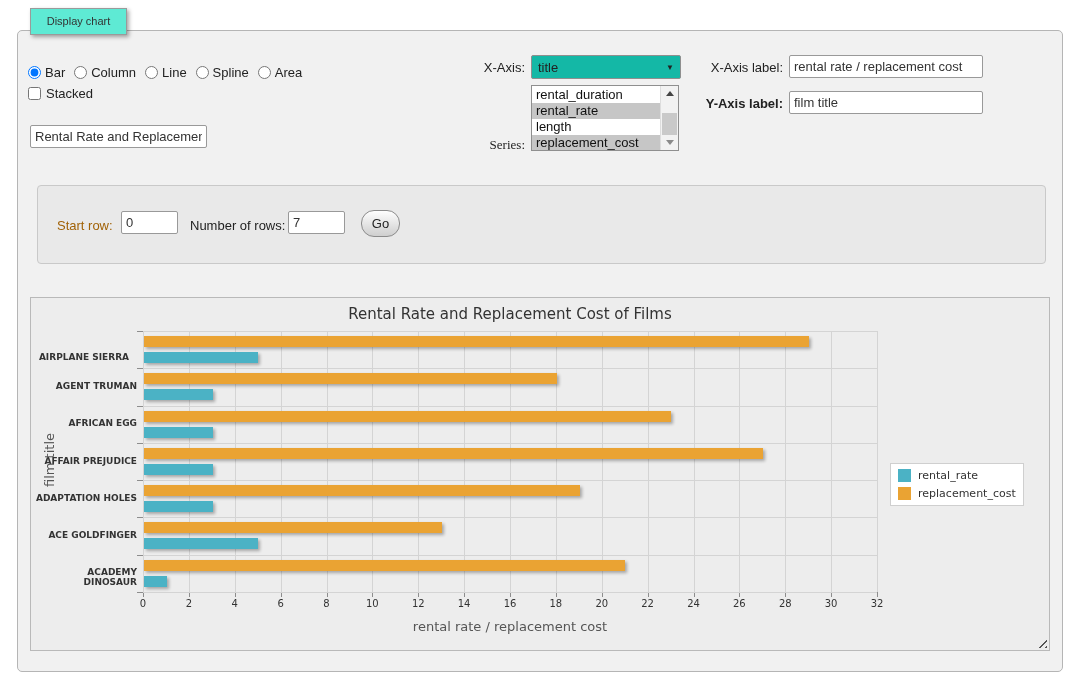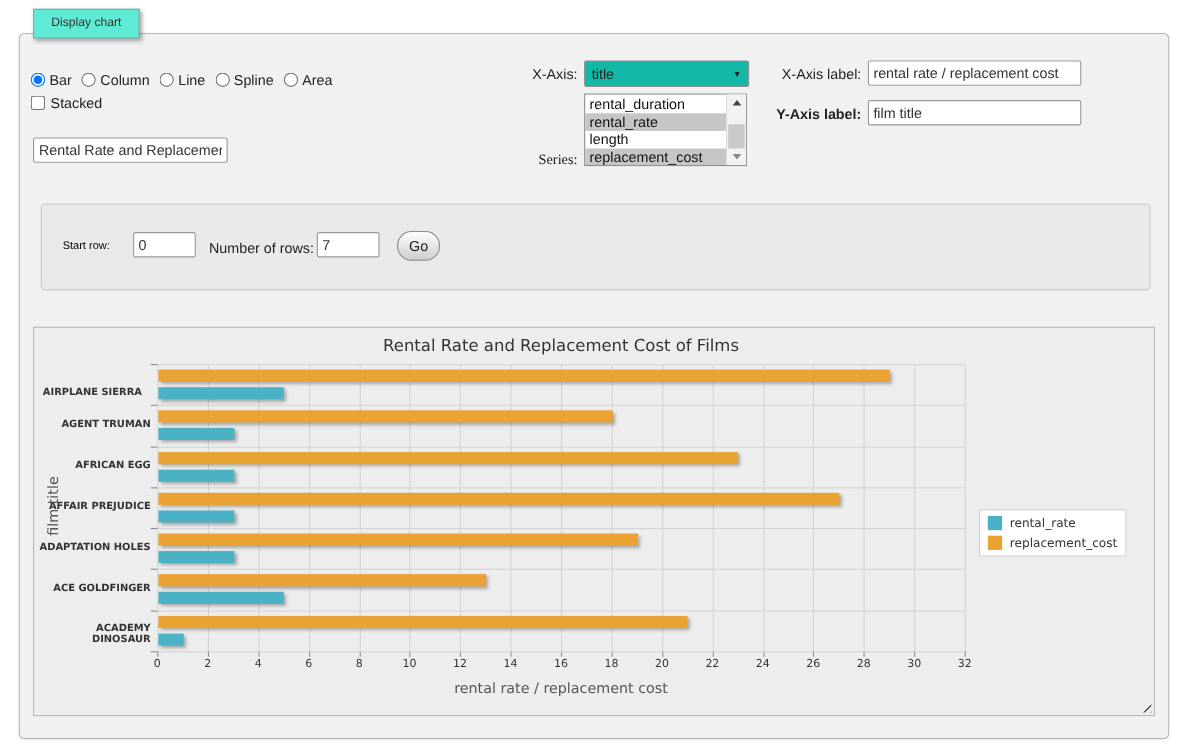--- a/index.html
+++ b/index.html
@@ -51,21 +51,21 @@
   #series-scroll-thumb{position:absolute;left:1px;right:1px;top:27px;height:22px;background:#c9c9c9;}
 
   #x-axis-label-field-label{left:678px;top:60px;width:105px;}
   #x-axis-label-input{left:789px;top:55px;width:194px;height:23px;}
   #y-axis-label-field-label{left:678px;top:96px;width:105px;font-weight:bold;}
   #y-axis-label-input{left:789px;top:91px;width:194px;height:23px;}
 
   
   #rows-panel{left:37px;top:185px;width:1009px;height:79px;background:#e9e9e9;border:1px solid #c9c9c9;
               border-radius:4px;box-sizing:border-box;}
-  #start-row-label{left:57px;top:218px;font-size:10px;color:#000000;}
+  #start-row-label{left:57px;top:218px;font-size:13px;color:#a16207;}
   #start-row-input{left:121px;top:211px;width:57px;height:23px;}
   #number-of-rows-label{left:190px;top:218px;font-size:13px;color:#222;}
   #number-of-rows-input{left:288px;top:211px;width:57px;height:23px;}
   #go-button{left:361px;top:210px;width:39px;height:27px;border-radius:13px;border:1px solid #8b8b8b;
              background:linear-gradient(#fefefe,#dcdcdc 70%,#cfcfcf);font-size:13px;color:#222;
              font-family:"Liberation Sans",sans-serif;text-align:center;cursor:pointer;}
 
   
   #chart-container{left:30px;top:297px;width:1020px;height:354px;background:#ededed;
                    border:1px solid #b9b9b9;box-sizing:border-box;

